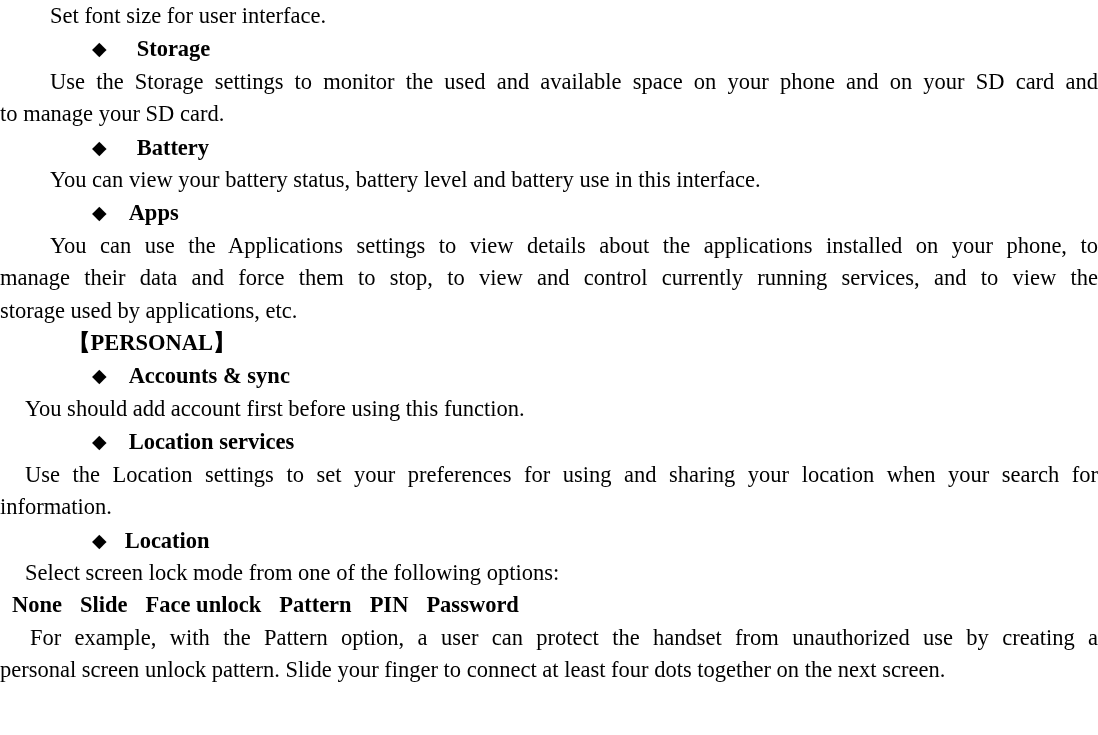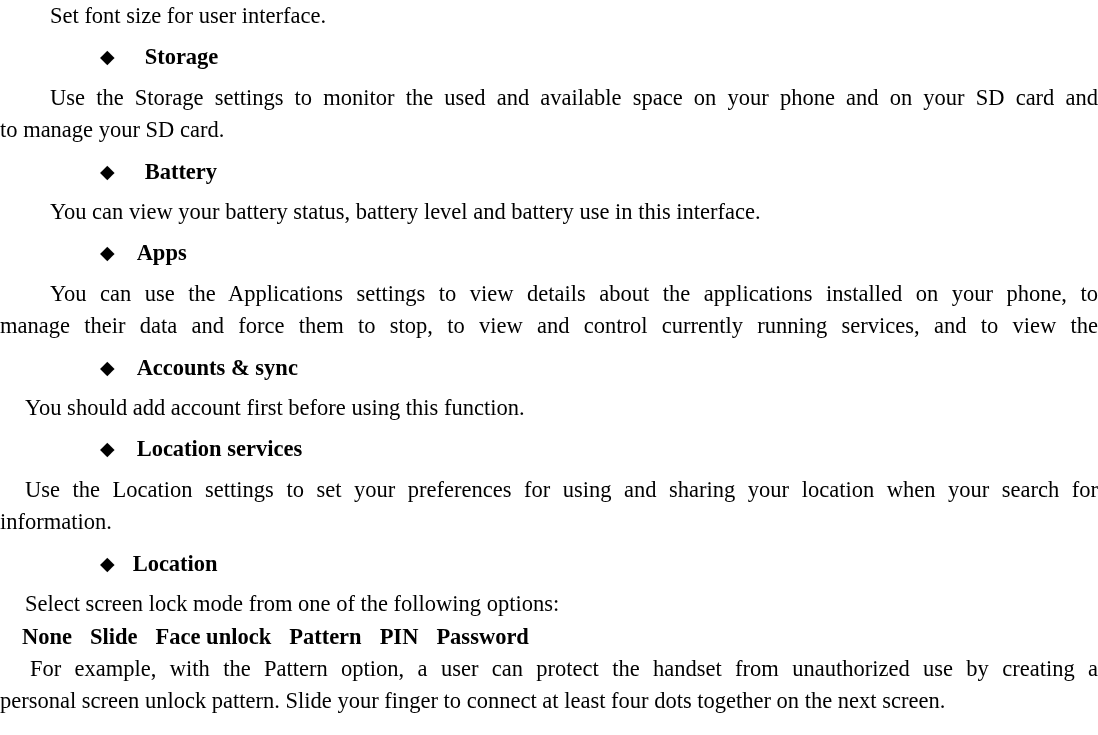--- a/index.html
+++ b/index.html
@@ -51,21 +51,21 @@
   
   .ind-50 { text-indent: 50px; }
   .ind-25 { text-indent: 25px; }
   .ind-30 { text-indent: 30px; }
 
   
   .bullet-row {
     display: block;
     font-size: 22.5px;
     line-height: 32.4px;
-    margin: 8px;
+    margin: 0;
     white-space: pre;
   }
   .bullet-glyph {
     font-family: "DejaVu Sans", sans-serif;
     font-size: 19px;
     line-height: 32.4px;
     vertical-align: 1px;
   }
   .bullet-label {
     font-weight: bold;
@@ -90,21 +90,21 @@
   .arrow-glyph {
     font-family: "DejaVu Sans", sans-serif;
     font-size: 19px;
   }
 
   .options-row {
     font-size: 22.5px;
     line-height: 32.4px;
     font-weight: bold;
     margin: 0;
-    padding-left: 22px;
+    padding-left: 12px;
     white-space: pre;
   }
 
   .page-number {
     position: absolute;
     left: 0;
     right: 0;
     top: 712px;
     text-align: center;
     font-size: 16px;
@@ -126,21 +126,23 @@
     <div class="line">to manage your SD card.</div>
 
     <div class="bullet-row"><span class="pad-92"></span><span class="bullet-glyph">◆</span><span class="gap-30"></span><span class="bullet-label">Battery</span></div>
 
     <div class="line ind-50">You can view your battery status, battery level and battery use in this interface.</div>
 
     <div class="bullet-row"><span class="pad-92"></span><span class="bullet-glyph">◆</span><span class="gap-22"></span><span class="bullet-label">Apps</span></div>
 
     <div class="line ind-50 para-just-all">You can use the Applications settings to view details about the applications installed on your phone, to</div>
     <div class="line para-just-all">manage their data and force them to stop, to view and control currently running services, and to view the</div>
+    <div class="line">storage used by applications, etc.</div>
 
+    <div class="section-head">【PERSONAL】</div>
 
     <div class="bullet-row"><span class="pad-92"></span><span class="bullet-glyph">◆</span><span class="gap-22"></span><span class="bullet-label">Accounts &amp; sync</span></div>
 
     <div class="line ind-25">You should add account first before using this function.</div>
 
     <div class="bullet-row"><span class="pad-92"></span><span class="bullet-glyph">◆</span><span class="gap-22"></span><span class="bullet-label">Location services</span></div>
 
     <div class="line ind-25 para-just-all">Use the Location settings to set your preferences for using and sharing your location when your search for</div>
     <div class="line">information.</div>
 

